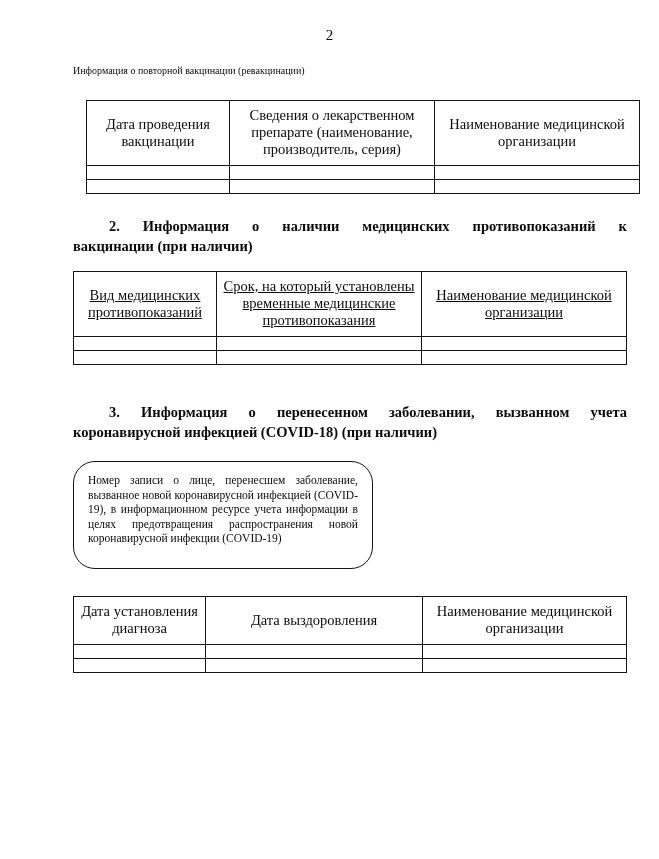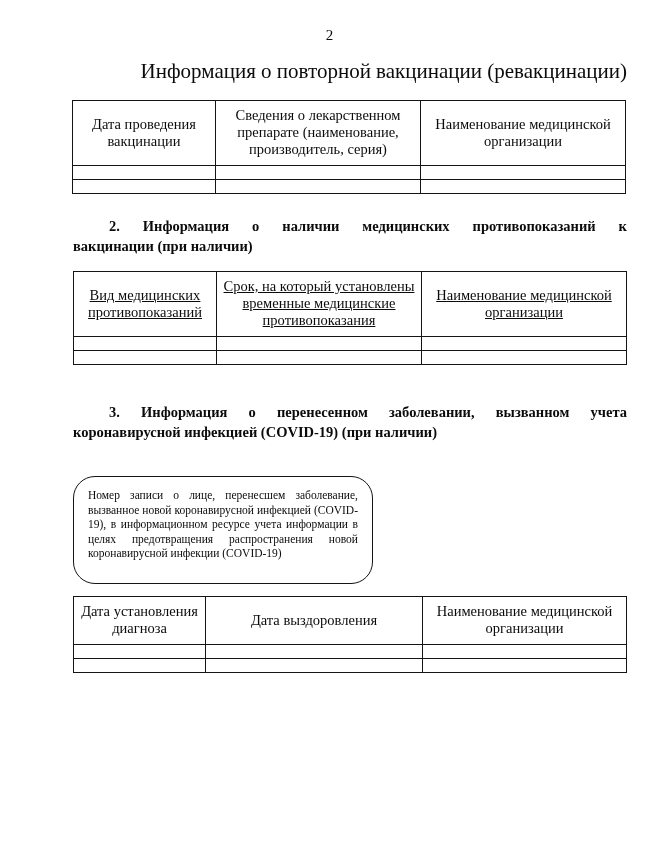--- a/index.html
+++ b/index.html
@@ -26,22 +26,22 @@
     text-align: center;
     font-size: 15px;
     line-height: 18px;
   }
 
   
   .caption {
     position: absolute;
     left: 73px;
     width: 554px;
-    text-align: right;
-    font-size: 21px;
+    text-align: left;
+    font-size: 10px;
     line-height: 20px;
   }
   .caption-1 { top: 61px; }
 
   
   .section-heading {
     position: absolute;
     left: 73px;
     width: 554px;
     font-weight: bold;
@@ -78,36 +78,35 @@
     padding: 3px 4px;
   }
   table.doc-table td.head {
     padding: 6px 5px 7px 5px;
   }
   table.doc-table tr.blank td {
     height: 13px;
     padding: 0;
   }
 
-  .tbl-1 { left: 72px; top: 100px; width: 553px; }
+  .tbl-1 { left: 86px; top: 100px; width: 553px; }
   .tbl-2 { left: 73px; top: 271px; width: 553px; text-decoration: underline; }
   .tbl-3 { left: 73px; top: 596px; width: 553px; border-radius: 26px; }
 
   
   .note-box {
     position: absolute;
     left: 73px;
     top: 461px;
     width: 300px;
     height: 108px;
     border: 1.2px solid #141414;
     border-radius: 22px;
     box-sizing: border-box;
     padding: 11px 14px 10px 14px;
-    margin-top: 15px;
   }
   .note-box .nb-text {
     font-size: 11.5px;
     line-height: 14.6px;
     text-align: justify;
     text-align-last: left;
     hyphens: none;
   }
 </style>
 </head>
@@ -185,21 +184,21 @@
   <div class="section-heading sh-3">
     <span class="ln just indent">
       <span>3.</span>
       <span>Информация</span>
       <span>о</span>
       <span>перенесенном</span>
       <span>заболевании,</span>
       <span>вызванном</span>
       <span>учета</span>
     </span>
-    <span class="ln">коронавирусной инфекцией (COVID-19) (при наличии)</span>
+    <span class="ln">коронавирусной инфекцией (COVID-18) (при наличии)</span>
   </div>
 
   <div class="note-box">
     <div class="nb-text">Номер записи о лице, перенесшем заболевание, вызванное новой коронавирусной инфекцией (COVID-19), в информационном ресурсе учета информации в целях предотвращения распространения новой коронавирусной инфекции (COVID-19)</div>
   </div>
 
   <table class="doc-table tbl-3">
     <colgroup>
         <col style="width:132px">
         <col style="width:217px">

